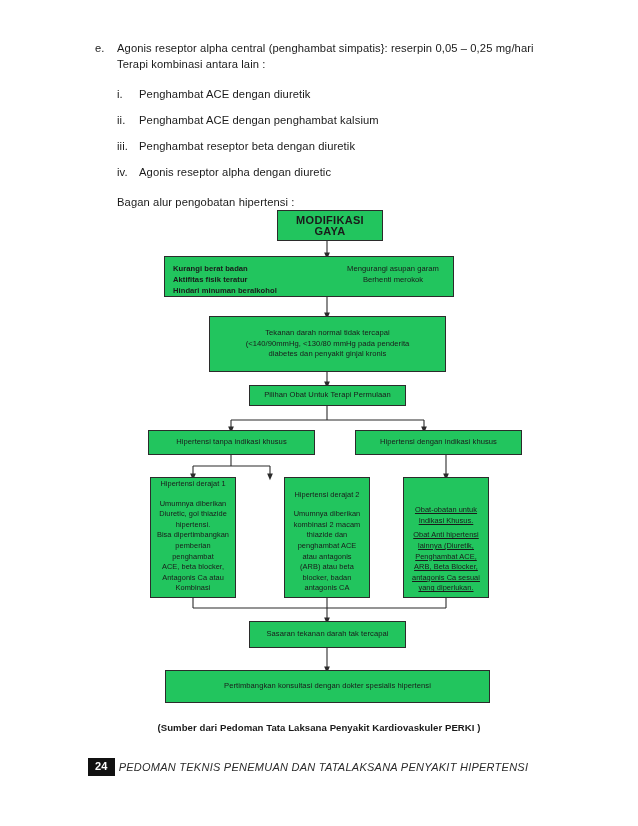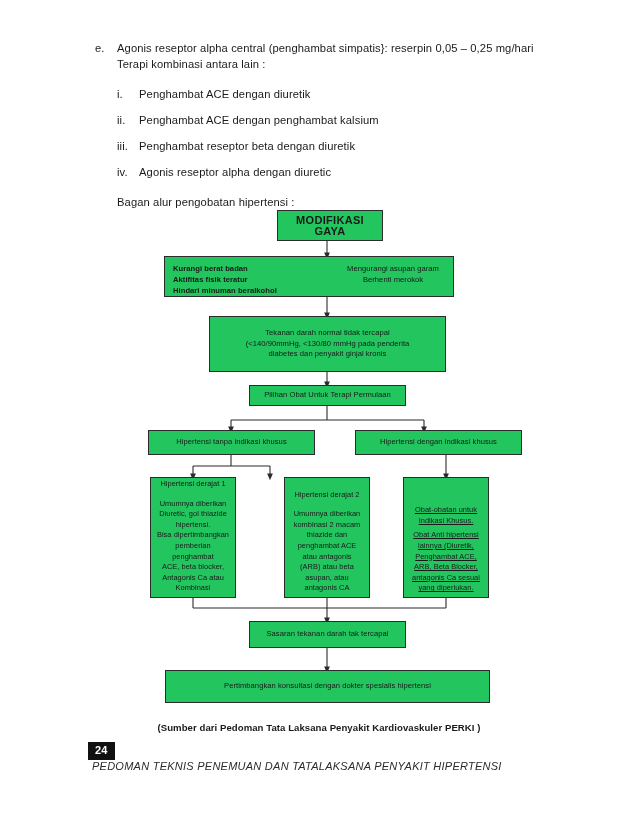--- a/index.html
+++ b/index.html
@@ -128,24 +128,23 @@
     top: 722px;
     width: 638px;
     text-align: center;
     font-size: 9.6px;
     font-weight: bold;
     letter-spacing: 0.05px;
   }
   .footer {
     position: absolute;
     left: 88px;
-    top: 742px;
+    top: 758px;
     display: flex;
-    align-items: flex-start;
-    flex-direction: column;
+    align-items: center;
   }
   .pagebadge {
     background: #111111;
     color: #ffffff;
     font-weight: bold;
     font-size: 11px;
     padding: 2px 7px 3px 7px;
     line-height: 13px;
     letter-spacing: 0.2px;
   }
@@ -281,21 +280,21 @@
 
   <div class="fbox detail" style="left:284px; top:477px; width:86px; height:121px;">
     <div>
       <span class="head">Hipertensi derajat 2</span>
       <span class="ml">Umumnya diberikan</span>
       <span class="ml">kombinasi 2 macam</span>
       <span class="ml">thiazide dan</span>
       <span class="ml">penghambat ACE</span>
       <span class="ml">atau antagonis</span>
       <span class="ml">(ARB) atau beta</span>
-      <span class="ml">asupan, atau</span>
+      <span class="ml">blocker, badan</span>
       <span class="ml">antagonis CA</span>
     </div>
   </div>
 
   <div class="fbox detail" style="left:403px; top:477px; width:86px; height:121px;text-decoration:underline;">
     <div>
       <span class="ml">Obat-obatan untuk</span>
       <span class="ml">Indikasi Khusus.</span>
       <span class="gap"></span>
       <span class="ml">Obat Anti hipertensi</span>

